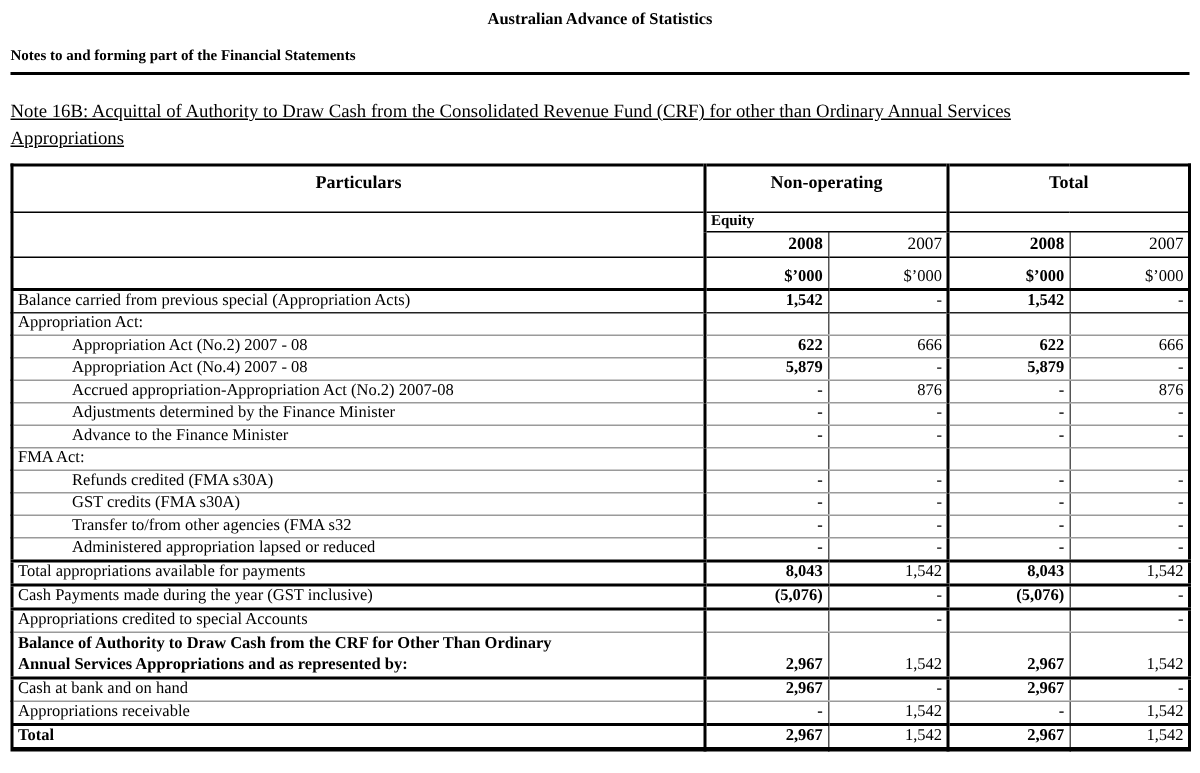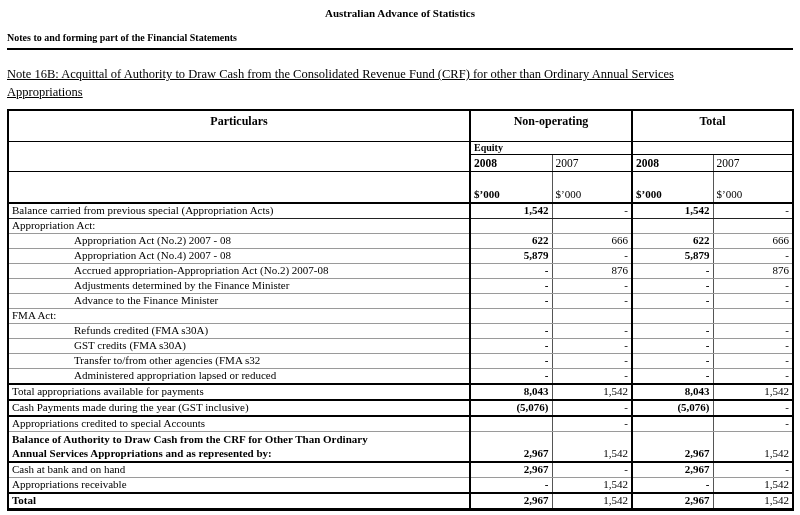--- a/index.html
+++ b/index.html
@@ -42,25 +42,25 @@
     vertical-align: bottom; overflow: hidden; white-space: nowrap;
     font-weight: normal;
   }
   th.main {
     font-size: 12px; font-weight: bold; text-align: center;
     vertical-align: top; padding-top: 4px; height: 31px;
     border-bottom: 1px solid #000;
   }
   tr.equity-row td { height: 12px; font-size: 10px; line-height: 11px; text-align: left; }
   tr.equity-row td.ub { border-bottom: 1px solid #000; font-weight: bold; }
-  tr.year-row td { height: 17px; font-size: 11.5px; text-align: left; border-bottom: 1px solid #000; }
-  tr.units-row td { height: 32px; text-align: left; border-bottom: 2px solid #000; }
+  tr.year-row td { height: 17px; font-size: 11.5px; text-align: right; border-bottom: 1px solid #000; }
+  tr.units-row td { height: 22px; text-align: right; border-bottom: 2px solid #000; }
 
   .lbl { text-align: left; }
-  .ind { padding-left: 65px; }
+  .ind { padding-left: 39px; }
   .b { font-weight: bold; }
   .num { text-align: right; }
   .c08 { font-weight: bold; }
   .bl2 { border-left: 2px solid #000; }
   .bl1 { border-left: 1px solid #555; }
 
   tr.sep-thin > td { border-bottom: 1px solid #9a9a9a; }
   tr.sep-dark > td { border-bottom: 1px solid #222; }
   tr.sep-thick > td { border-bottom: 2px solid #000; }
 

